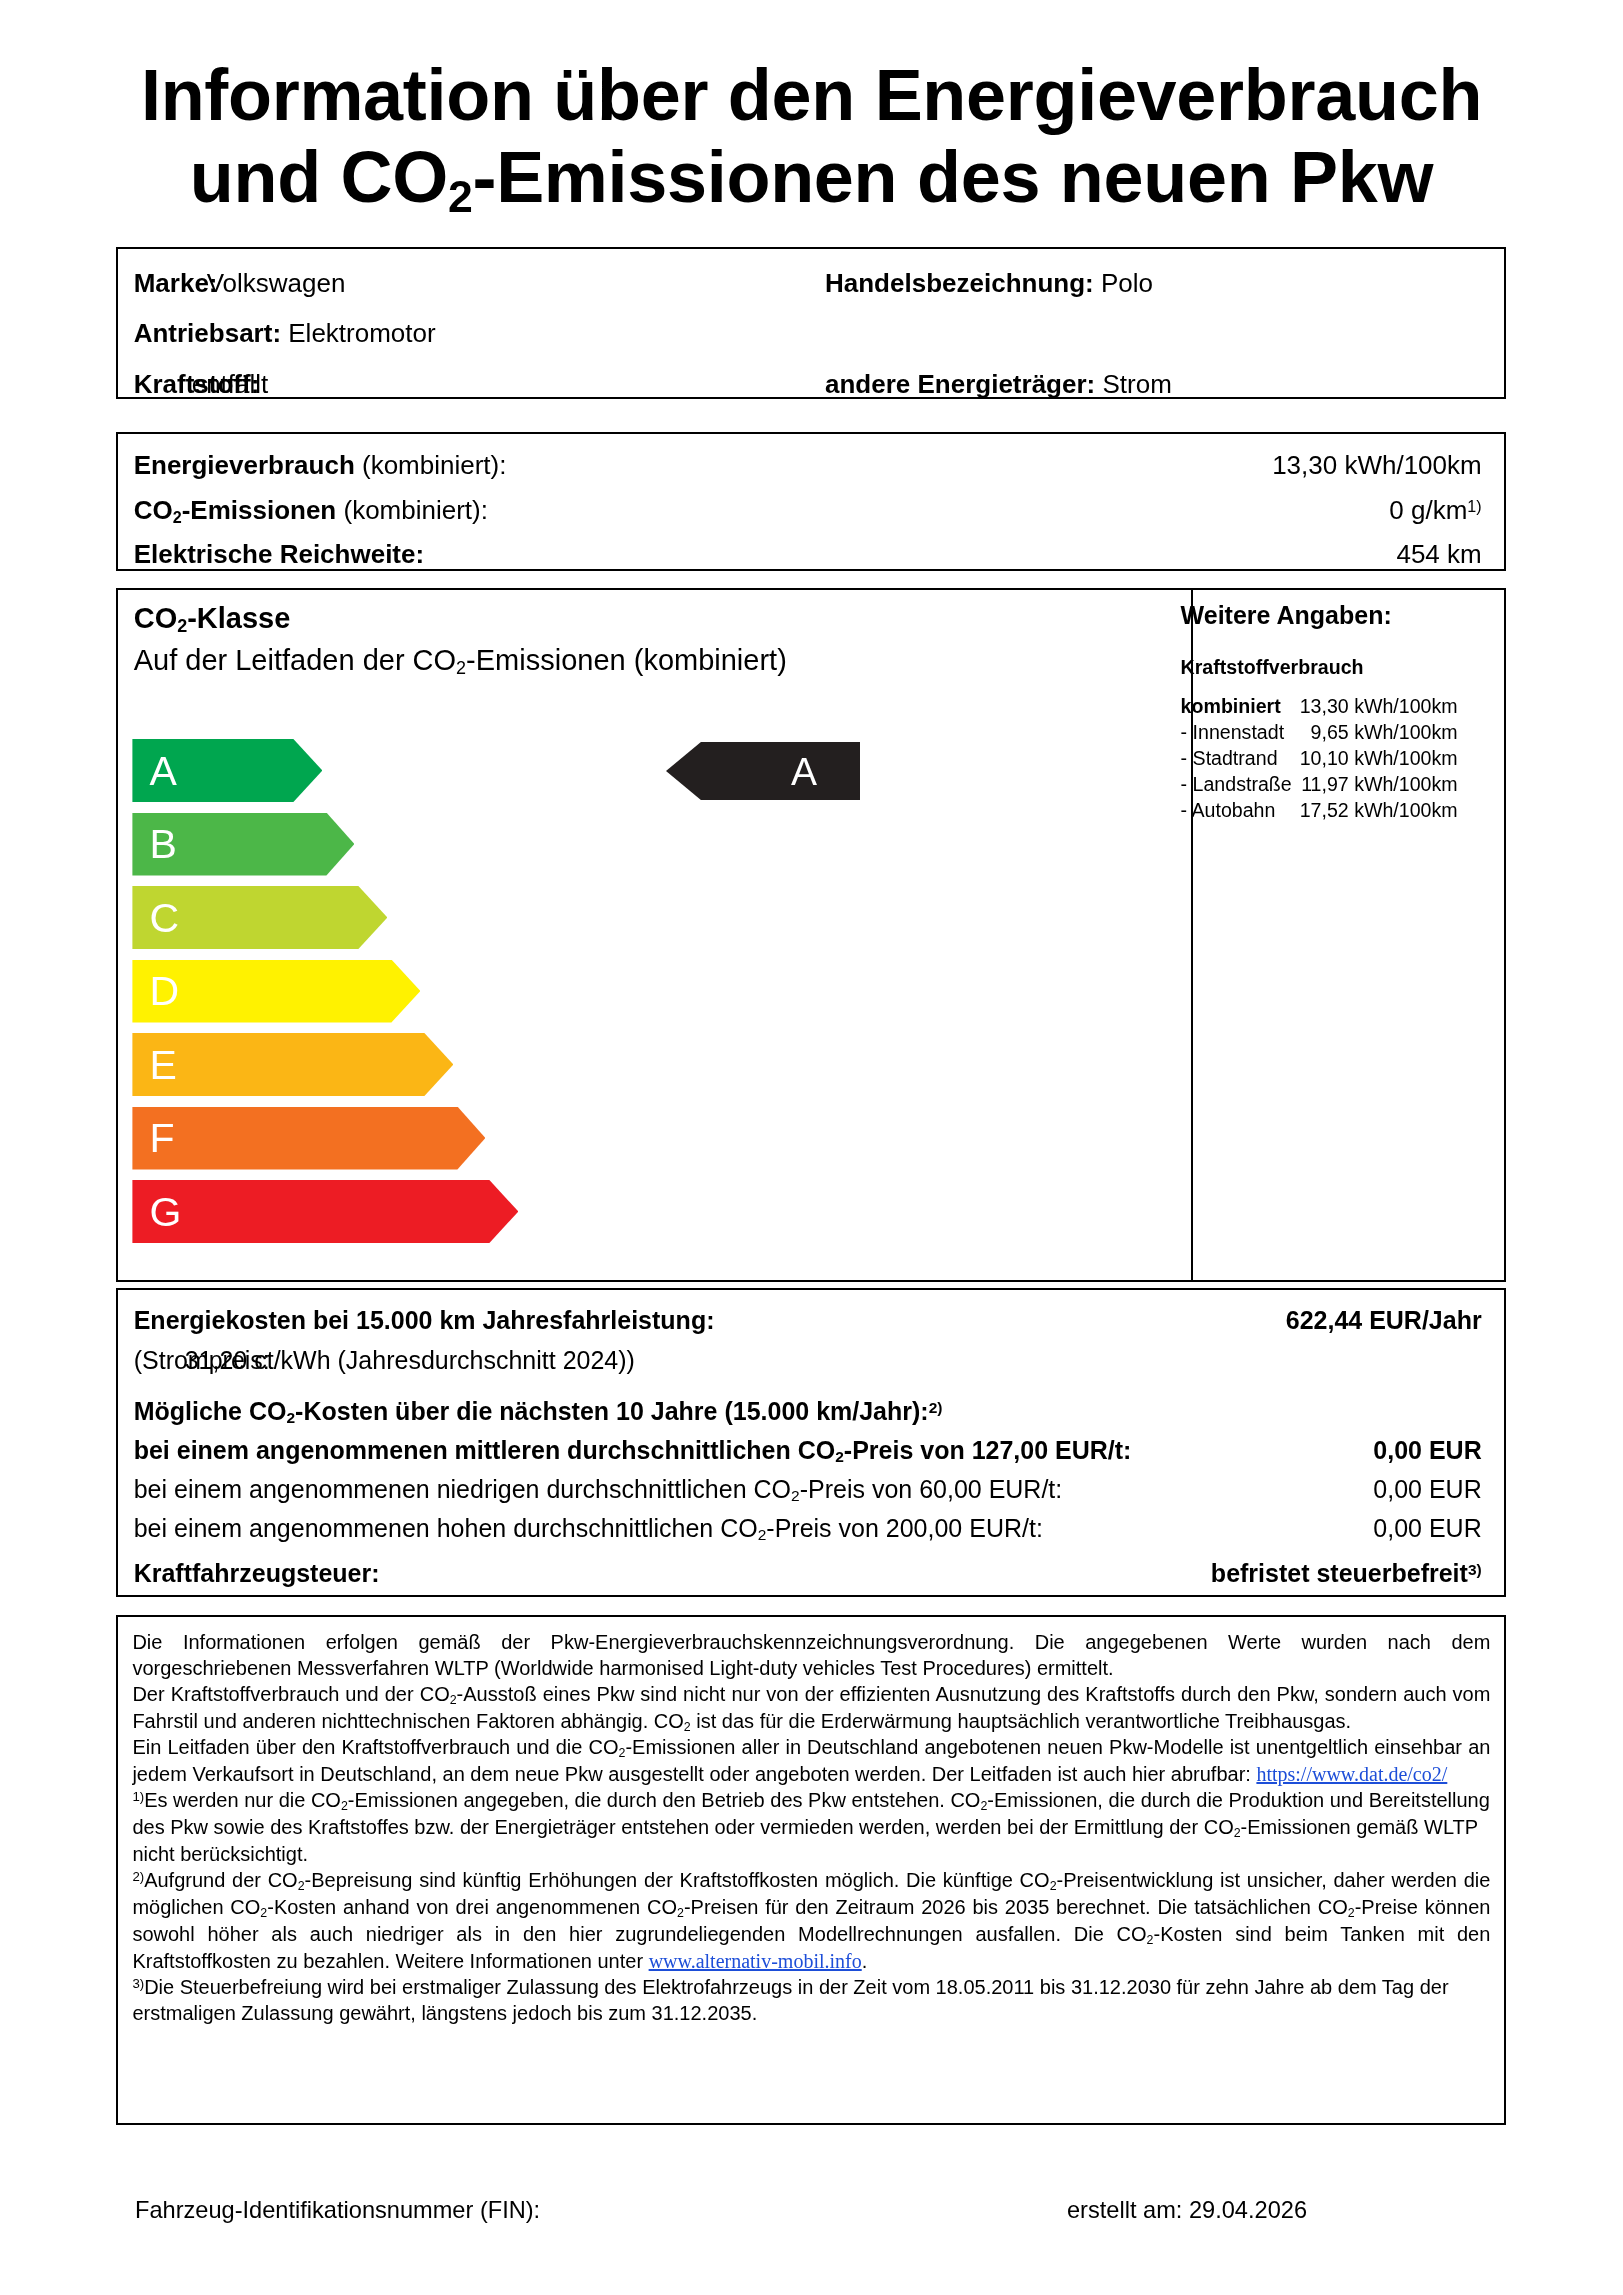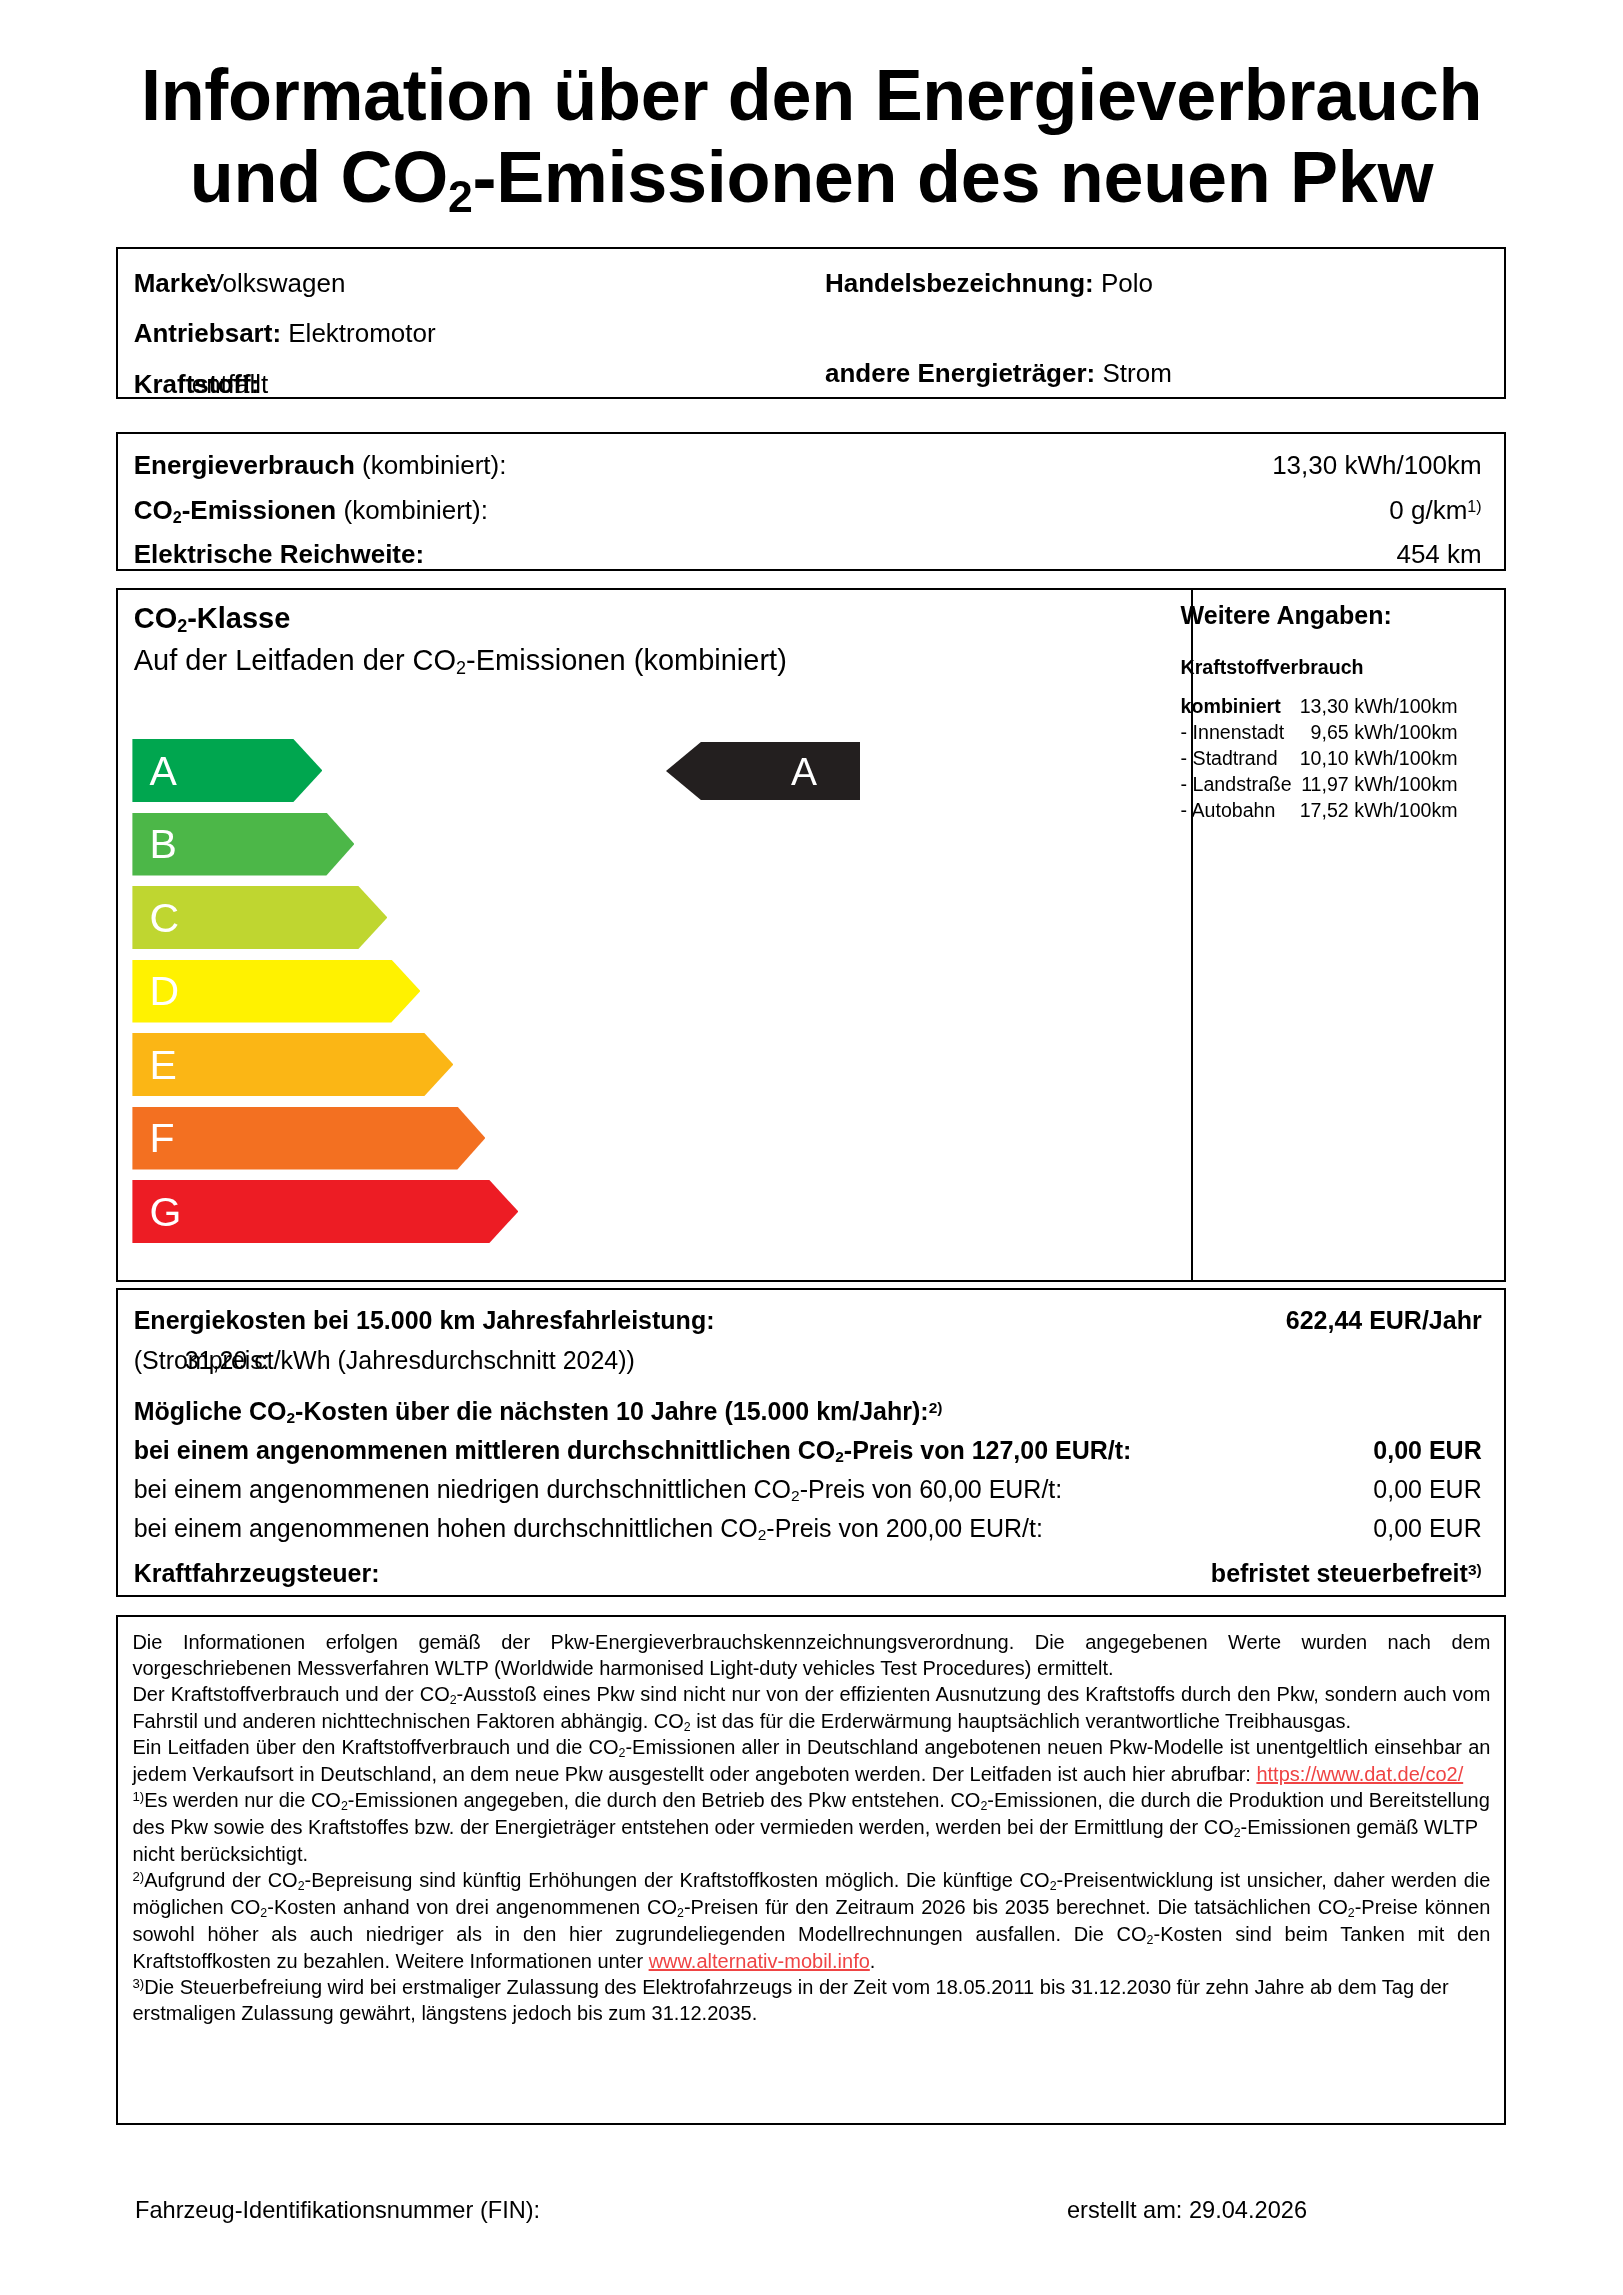--- a/index.html
+++ b/index.html
@@ -53,21 +53,21 @@
     font-size: 26px;
     line-height: 1;
     white-space: nowrap;
   }
   .vlabel { font-weight: bold; }
   .vval { font-weight: normal; }
   #v-marke      { left: 15.7px;  top: 21px; }
   #v-handels    { left: 707px; top: 21px; }
   #v-antrieb    { left: 15.7px;  top: 71px; }
   #v-kraftstoff { left: 15.7px;  top: 122px; }
-  #v-andere     { left: 707px; top: 111px; }
+  #v-andere     { left: 707px; top: 122px; }
   .ind-marke { display: inline-block; width: 73px; }
   .ind-kraft { display: inline-block; width: 58px; }
 
   
   #consumption-box { left: 116px; top: 432px; width: 1390px; height: 139px; }
   .crow {
     position: absolute;
     left: 15.7px;
     width: 1348px;
     font-size: 26px;
@@ -237,22 +237,23 @@
     font-size: 20px;
     line-height: 1.30;
   }
   #legal-inner p {
     margin: 0;
     text-align: justify;
     text-justify: inter-word;
   }
   #legal-inner p.nojust { text-align: left; }
   a.link {
-    color: #ef4444;
+    color: #1d4ed8;
     text-decoration: underline;
+    font-family: Liberation Serif, serif;
   }
   sup.lf { font-size: 0.66em; vertical-align: 0.46em; }
 
   
   #footer {
     position: absolute;
     left: 131px;
     top: 2199px;
     width: 1361px;
     font-size: 23.6px;

